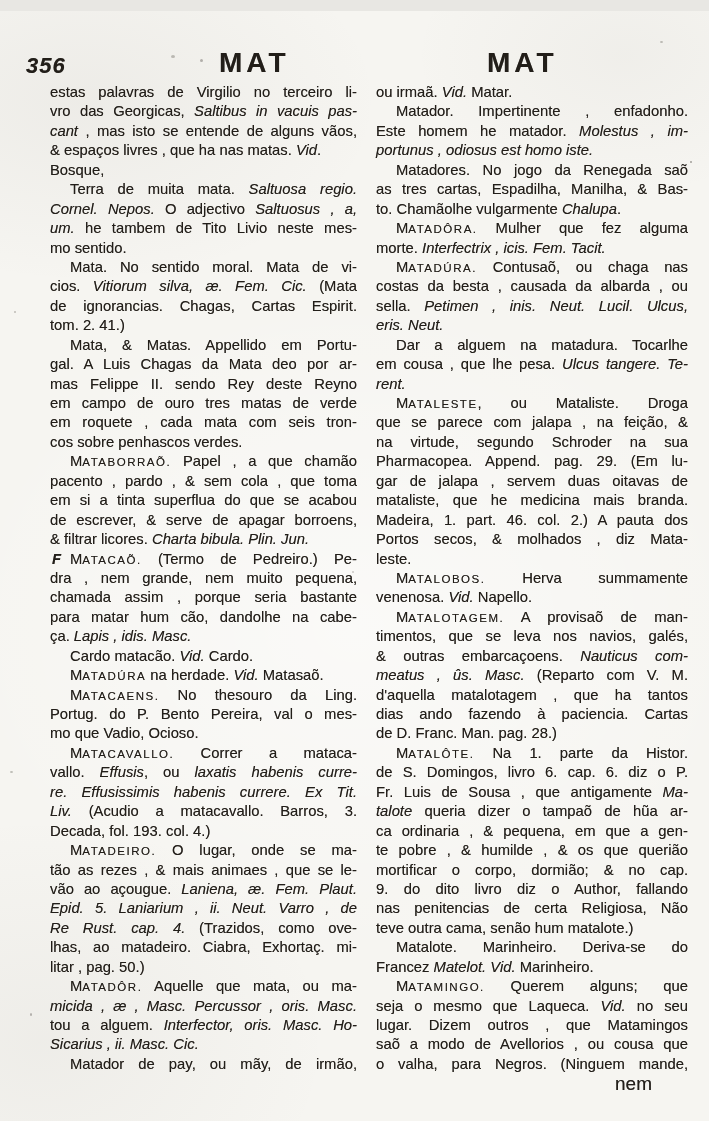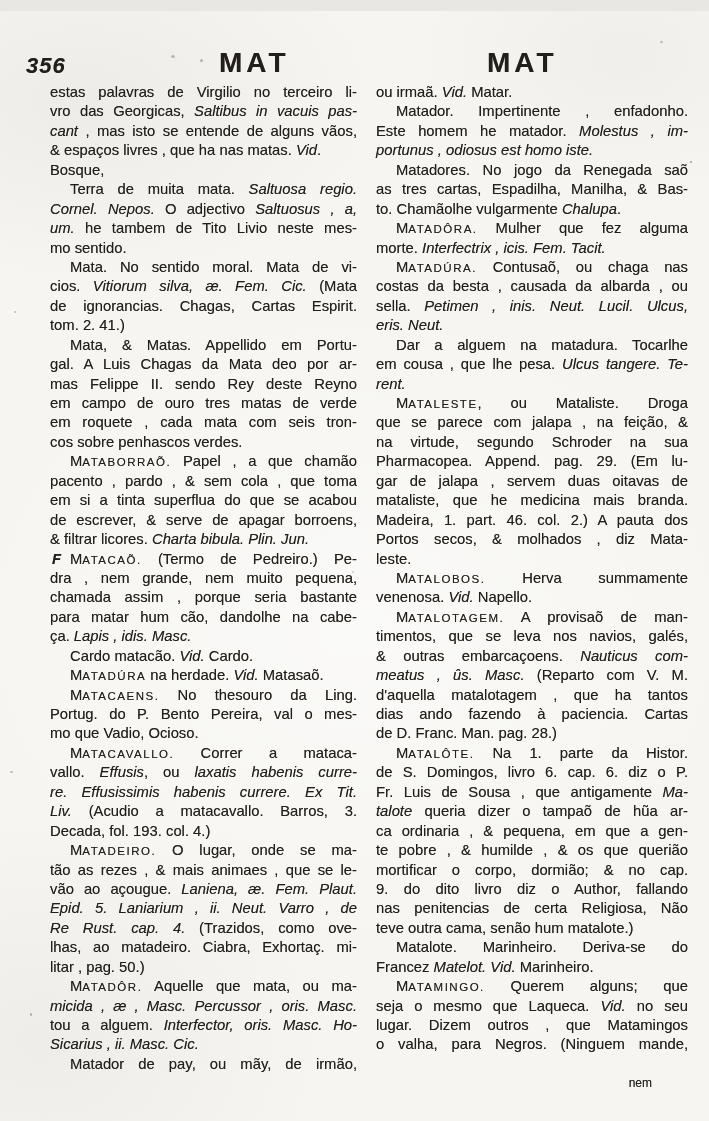--- a/index.html
+++ b/index.html
@@ -43,21 +43,21 @@
   .line.end{text-align-last:left;}
   .line.indent{padding-left:20px;}
   .margin-mark{
     position:absolute;left:2px;top:0;
     font-style:italic;font-weight:bold;
   }
   i{font-style:italic;}
   .hw-rest{font-size:0.78em;letter-spacing:1.5px;}
   .catchword-row{
     position:absolute;left:368px;top:1063px;width:312px;
-    font-size:12px;line-height:19.45px;
+    font-size:19px;line-height:19.45px;
     text-align:right;padding-right:28px;box-sizing:border-box;
   }
   .speck{position:absolute;border-radius:50%;background:rgba(60,55,48,0.45);}
   .s1{width:3px;height:3px;left:200px;top:48px;background:rgba(60,55,48,0.35);}
   .s2{width:4px;height:3px;left:171px;top:44px;background:rgba(60,55,48,0.3);}
   .s3{width:2px;height:2px;left:690px;top:150px;}
   .s4{width:2px;height:2px;left:14px;top:300px;background:rgba(60,55,48,0.3);}
   .s5{width:3px;height:2px;left:10px;top:760px;background:rgba(60,55,48,0.3);}
   .s6{width:2px;height:2px;left:352px;top:560px;background:rgba(60,55,48,0.25);}
   .s7{width:2px;height:3px;left:30px;top:1002px;background:rgba(60,55,48,0.35);}
@@ -167,20 +167,21 @@
       <div class="line">te pobre , &amp; humilde , &amp; os que querião</div>
       <div class="line">mortificar o corpo, dormião; &amp; no cap.</div>
       <div class="line">9. do dito livro diz o Author, fallando</div>
       <div class="line">nas penitencias de certa Religiosa, Não</div>
       <div class="line end">teve outra cama, senão hum matalote.)</div>
       <div class="line indent">Matalote. Marinheiro. Deriva-se do</div>
       <div class="line end">Francez <i>Matelot. Vid.</i> Marinheiro.</div>
       <div class="line indent"><span><span>M</span><span class="hw-rest">ATAMINGO.</span></span> Querem alguns; que</div>
       <div class="line">seja o mesmo que Laqueca. <i>Vid.</i> no seu</div>
       <div class="line">lugar. Dizem outros , que Matamingos</div>
+      <div class="line">saõ a modo de Avellorios , ou cousa que</div>
       <div class="line">o valha, para Negros. (Ninguem mande,</div>
     </div>
 
   <div class="catchword-row">nem</div>
 
   <div class="speck s1"></div>
   <div class="speck s2"></div>
   <div class="speck s3"></div>
   <div class="speck s4"></div>
   <div class="speck s5"></div>

